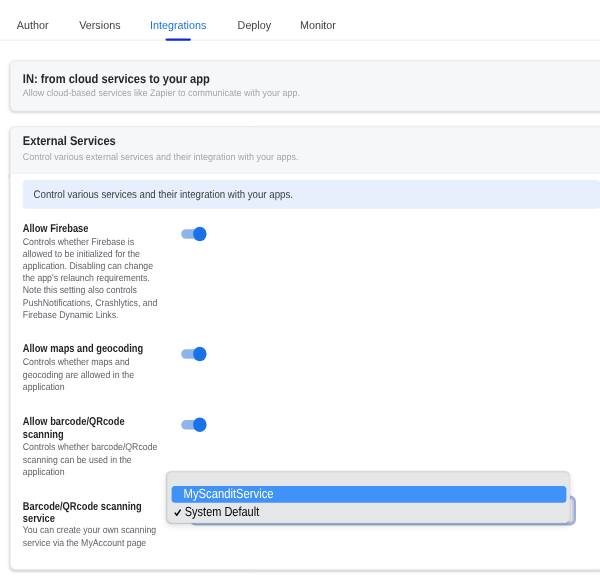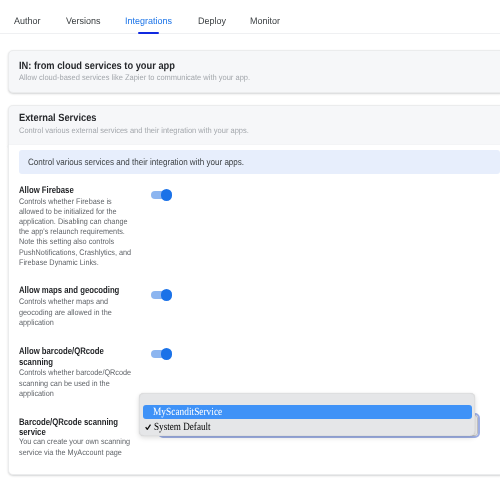--- a/index.html
+++ b/index.html
@@ -114,21 +114,21 @@
   <div class="thumb"></div>
 </div>
 
 <div class="row-title" style="left:19px; top:417.5px; width:136px;">Barcode/QRcode scanning service</div>
 <div class="row-desc" style="left:19px; top:437.3px; width:127px;">You can create your own scanning service via the MyAccount page</div>
 
 <div class="select-ring" style="left:160px; top:415.2px; width:317.5px; height:20.6px;">
   <div class="select-arrow" style="right:2.5px; top:9.5px;"></div>
 </div>
 
-<div class="dropdown" style="left:138.5px; top:393.3px; width:336.7px; height:42.5px;font-family:Liberation Serif, serif;">
+<div class="dropdown" style="left:138.5px; top:393.3px; width:336.7px; height:42.5px;">
   <div class="dd-highlight"></div>
   <div class="dd-item sel">MyScanditService</div>
   <div class="dd-check">
     <svg width="6" height="6.2" viewBox="0 0 6 6.2">
         <path d="M0.65 3.2 L2.3 5.4 L5.5 0.7" fill="none" stroke="#0d0d0d" stroke-width="1.25" stroke-linecap="butt" stroke-linejoin="miter"></path>
       </svg>
   </div>
   <div class="dd-item dd-second">System Default</div>
 </div>
 

